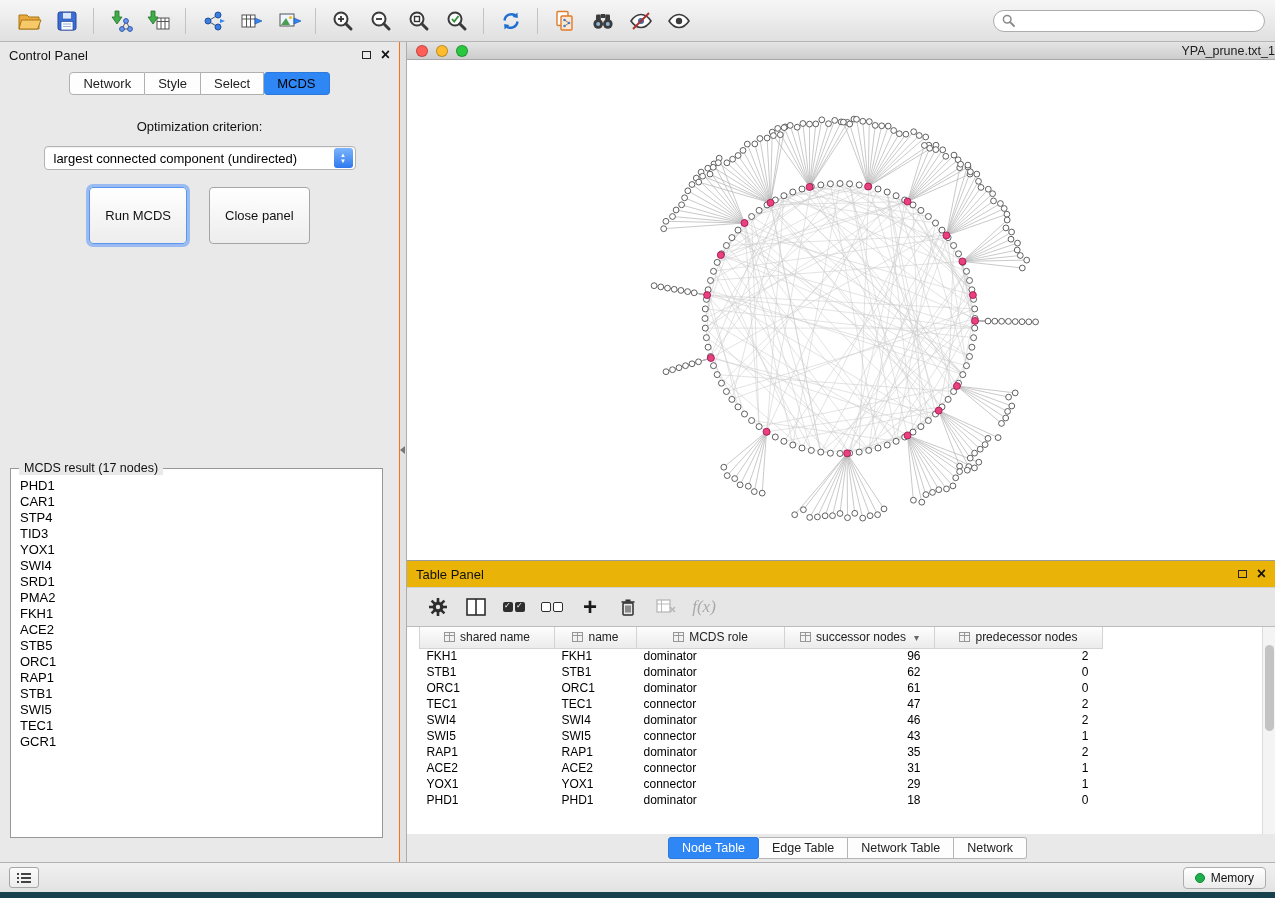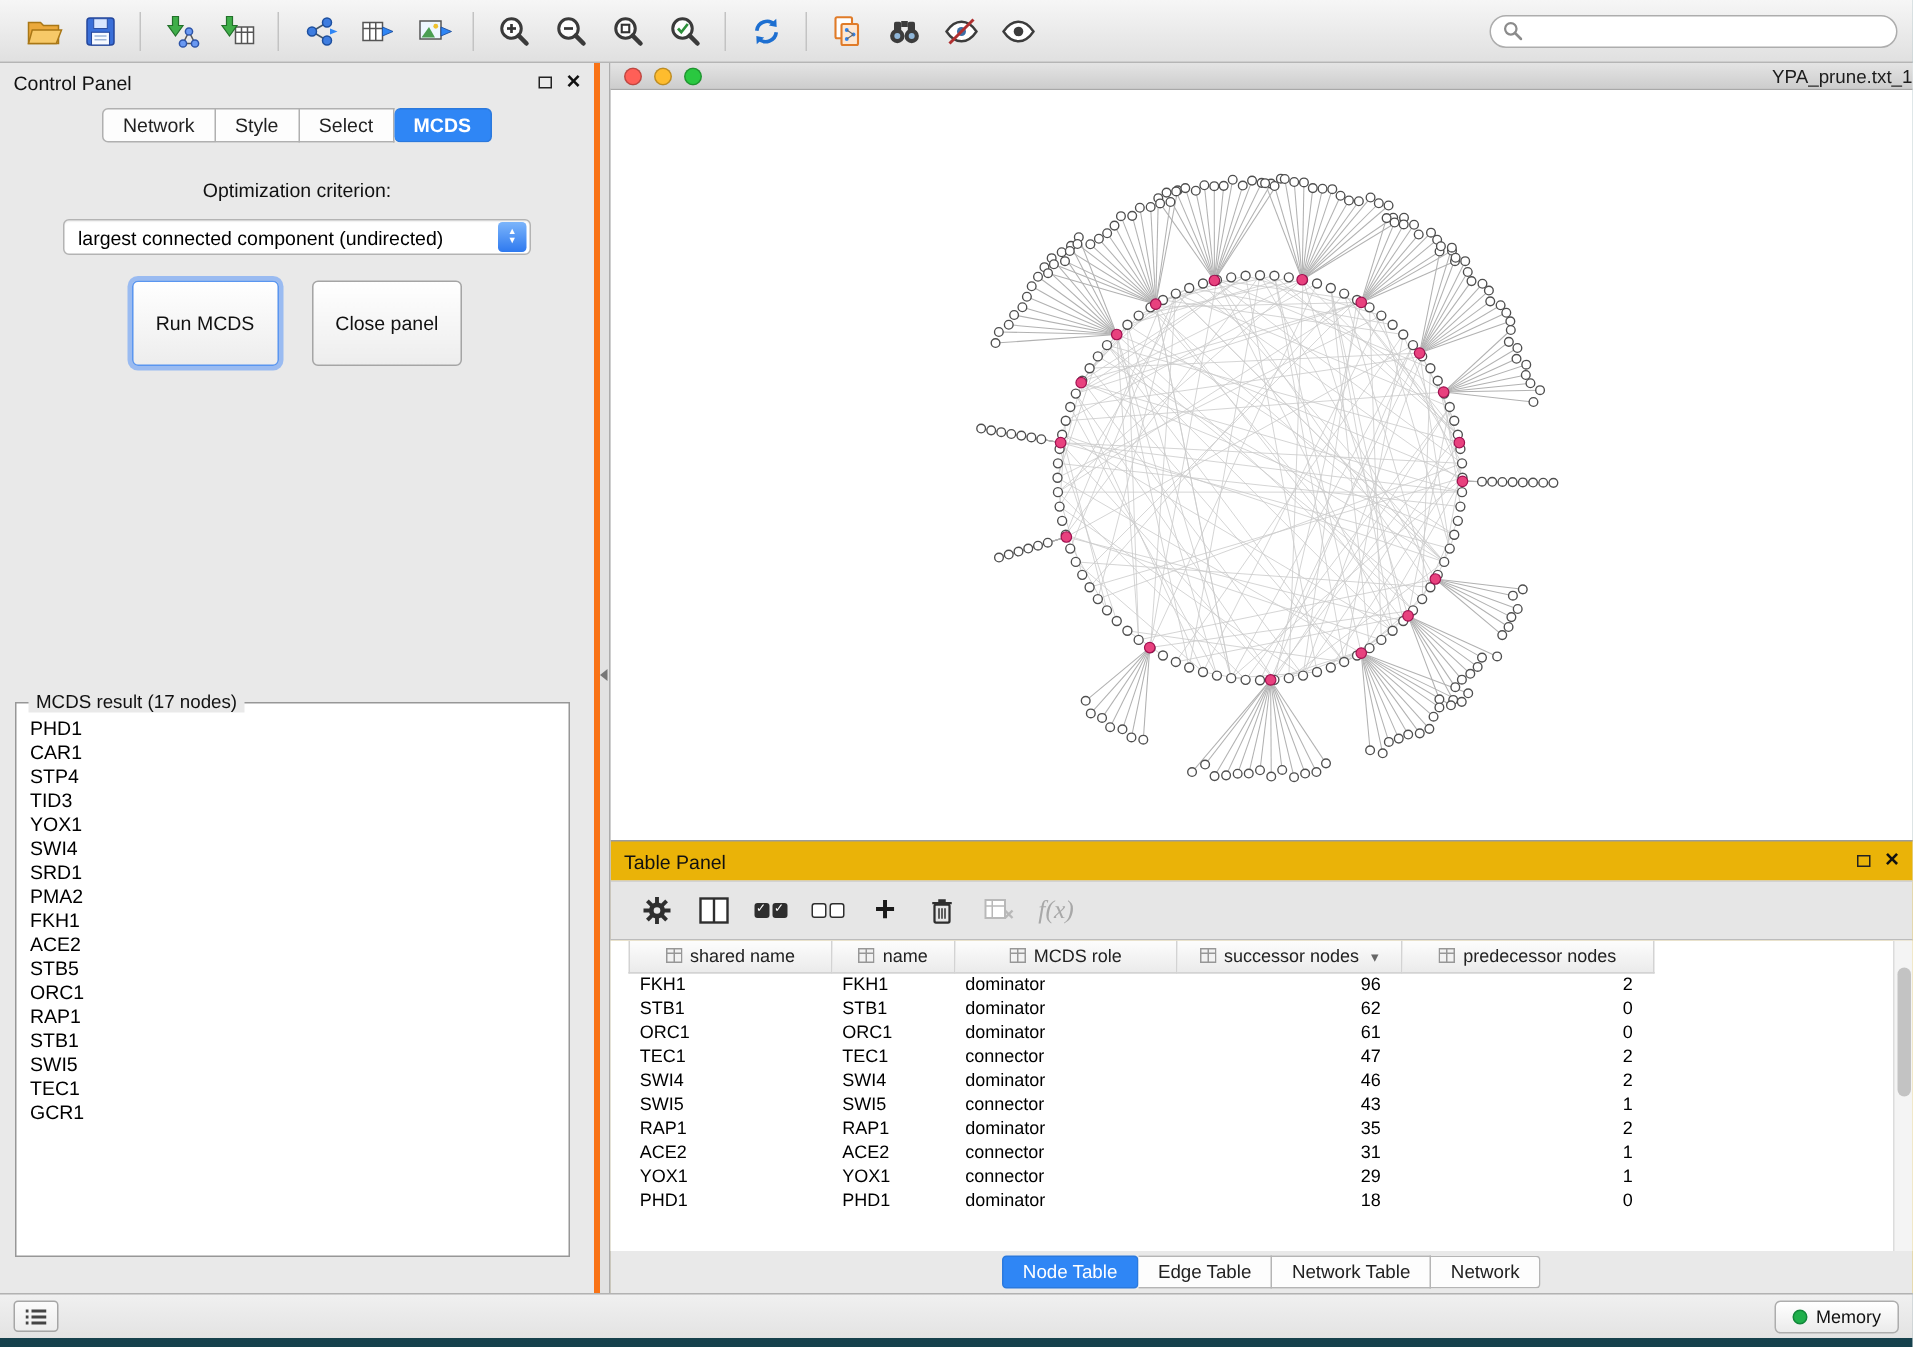--- a/index.html
+++ b/index.html
@@ -7,30 +7,30 @@
 body{font-family:"Liberation Sans","DejaVu Sans",sans-serif;background:linear-gradient(#2e6f7d,#16414c);overflow:hidden;}
 .app{position:absolute;top:0;left:0;width:1275px;height:892px;display:flex;flex-direction:column;background:#e8e8e8;}
 
 .toolbar{height:42px;background:linear-gradient(#f6f6f6,#e0e0e0);border-bottom:1px solid #b5b5b5;display:flex;align-items:center;padding:0 10px;gap:1px;flex:none;}
 .tb-btn{width:37px;height:34px;display:flex;align-items:center;justify-content:center;background:transparent;border:none;cursor:default;}
 .tb-sep{width:1px;height:26px;background:#c3c3c3;margin:0 7px;flex:none;}
 .search-box{margin-left:auto;width:272px;height:22px;border:1px solid #adadad;border-radius:12px;background:#fff;display:flex;align-items:center;padding:0 8px;gap:6px;}
 .search-box input{border:none;outline:none;flex:1;font-size:12px;background:transparent;font-family:inherit;}
 
 .main{flex:1;display:flex;min-height:0;}
-.control-panel{width:400px;flex:none;background:#e9e9e9;border-right:4px solid #f97316;position:relative;display:flex;flex-direction:column;}
+.control-panel{width:400px;flex:none;background:#e9e9e9;border-right:1px solid #f97316;position:relative;display:flex;flex-direction:column;}
 .panel-header{height:26px;display:flex;align-items:center;padding:0 9px;font-size:13px;color:#111;flex:none;}
 .ph-icons{margin-left:auto;display:flex;gap:10px;align-items:center;}
 .float-icon{width:9px;height:8px;border:1.5px solid #222;display:inline-block;}
 .close-icon{font-size:16px;font-weight:bold;color:#111;line-height:12px;}
 .cp-tabs{display:flex;justify-content:center;margin-top:4px;flex:none;}
 .cp-tab{font-size:13px;padding:3px 13px;background:#fdfdfd;border:1px solid #b0b0b0;border-left:none;color:#222;cursor:default;}
 .cp-tab:first-child{border-left:1px solid #b0b0b0;border-radius:4px 0 0 4px;}
 .cp-tab:last-child{border-radius:0 4px 4px 0;}
-.cp-tab.selected{background:#2f86f5;color:#ffffff;border-color:#2b79dd;border-radius:4px;font-weight:bold;}
+.cp-tab.selected{background:#2f86f5;color:#000000;border-color:#2b79dd;border-radius:4px;}
 .cp-body{flex:1;padding-top:24px;text-align:center;}
 .opt-label{font-size:13px;color:#111;}
 .selectbox{width:312px;height:24px;margin:12px auto 0;background:#fff;border:1px solid #b3b3b3;border-radius:4px;display:flex;align-items:center;box-shadow:inset 0 1px 1px rgba(0,0,0,.06);}
 .sel-text{flex:1;font-size:13px;text-align:left;padding-left:9px;white-space:nowrap;color:#000;}
 .sel-cap{width:19px;height:20px;margin-right:2px;border-radius:3px;background:linear-gradient(#7cb5fb,#2e79ef);display:flex;flex-direction:column;align-items:center;justify-content:center;color:#fff;font-size:6px;line-height:6px;}
 .btn-row{margin-top:17px;display:flex;justify-content:center;gap:22px;}
 .btn{font-size:13px;padding:20px 15px;background:linear-gradient(#ffffff,#ededed);border:1px solid #a5a5a5;border-radius:4px;color:#111;cursor:default;}
 .btn.focused{box-shadow:0 0 0 3px rgba(90,150,248,.55);border-color:#5a96f0;}
 .mcds-fieldset{position:absolute;left:10px;right:16px;top:426px;bottom:24px;border:1px solid #979797;background:#fff;}
 .mcds-legend{position:absolute;top:-8px;left:8px;background:#e9e9e9;padding:0 5px;font-size:12.5px;color:#111;}

